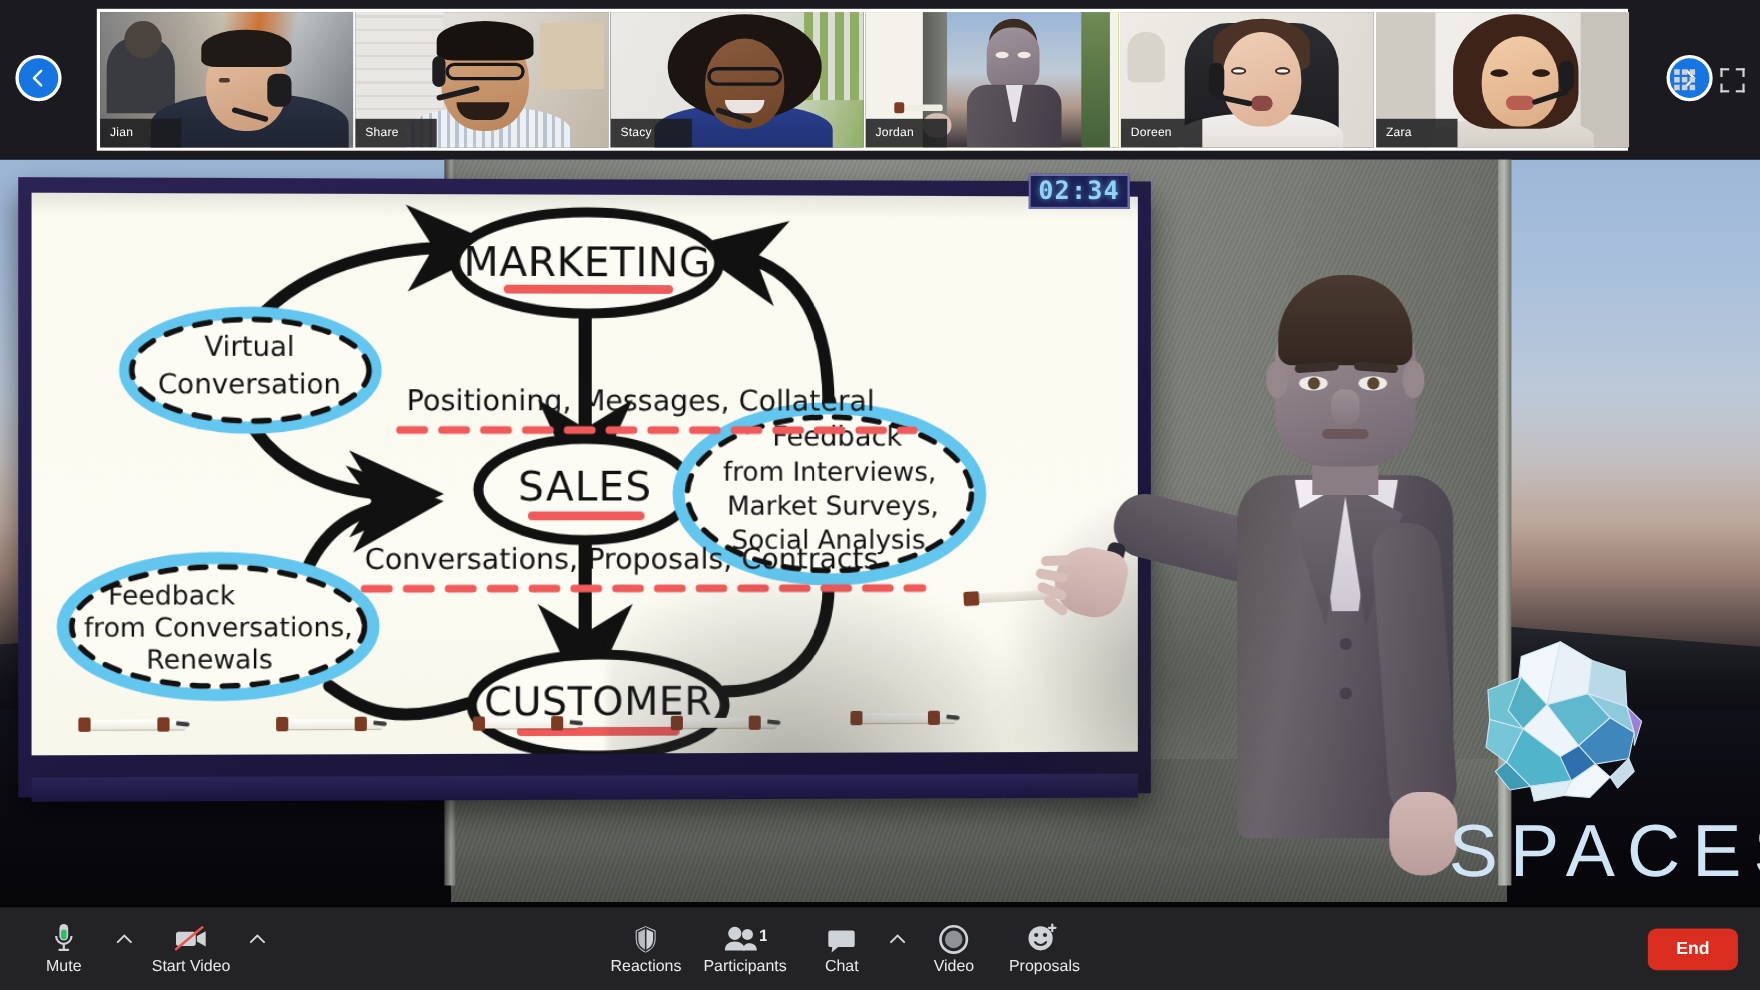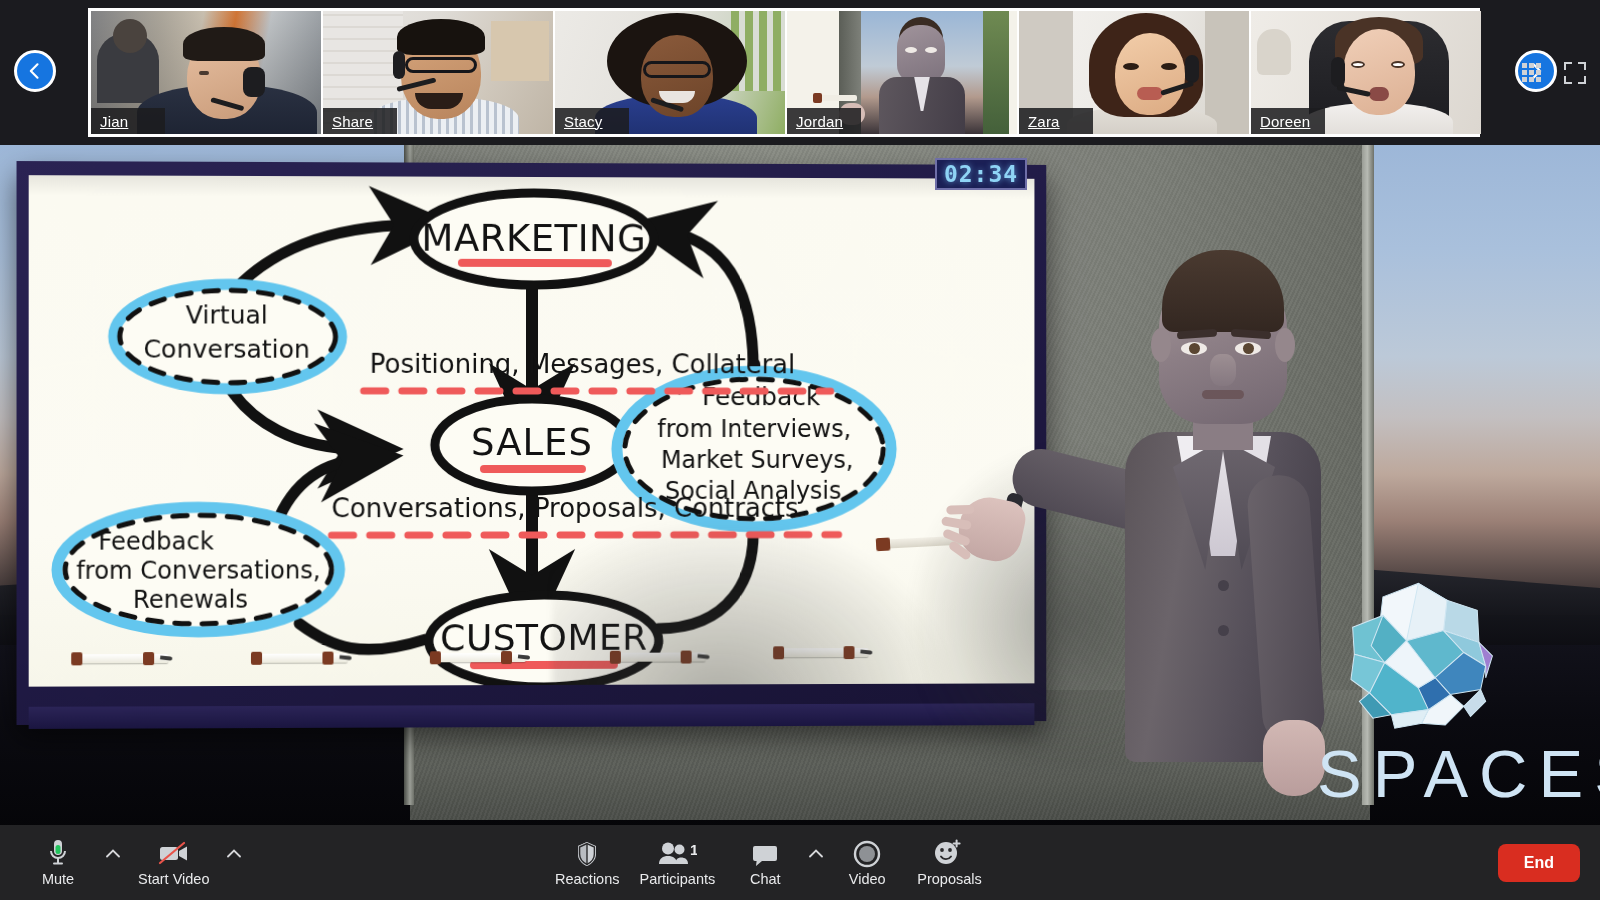--- a/index.html
+++ b/index.html
@@ -32,23 +32,22 @@
     background: #ffffff; padding: 3px; display: flex; gap: 2px;
   }
   .tile {
     position: relative; width: 230px; height: 123px; overflow: hidden;
     background: #2a2a2a; flex: none; cursor: pointer;
   }
   .tile.active { outline: 3px solid #d7e84d; outline-offset: -3px; z-index: 3; }
   .tile-name {
     position: absolute; left: 0; bottom: 0; height: 26px; min-width: 74px;
     padding: 0 9px; background: rgba(28,28,30,.86); color: #fff;
-    font-size: 15px; display: flex; align-items: center; z-index: 4;
+    font-size: 11px; display: flex; align-items: center; z-index: 4;
     letter-spacing: .2px;
-    text-decoration: underline;
   }
   .tile-photo { position: absolute; inset: 0; }
 
   
   .ph-bg { position:absolute; inset:0; }
   .ph-head { position:absolute; border-radius:50% 50% 46% 46%; }
   .ph-hair { position:absolute; border-radius:50% 50% 18% 18%; }
   .ph-body { position:absolute; border-radius:46% 46% 0 0; }
   .ph-mic  { position:absolute; background:#1d1d1f; border-radius:3px; transform-origin:left center;}
 
@@ -311,51 +310,51 @@
           <div style="position:absolute;left:122px;top:66px;width:26px;height:34px;background:#e5e2e7;clip-path:polygon(20% 0,80% 0,55% 100%,45% 100%);"></div>
           <div style="position:absolute;left:30px;top:84px;width:40px;height:6px;background:#f0ede4;border-radius:2px;"></div>
           <div style="position:absolute;left:26px;top:82px;width:9px;height:10px;background:#7b3a22;border-radius:2px;"></div>
           <div style="position:absolute;left:52px;top:92px;width:26px;height:22px;background:#d6bdb6;border-radius:12px;"></div>
         </div>
         <div class="tile-name">Jordan</div>
       </div>
 
       <div class="tile">
         <div class="tile-photo">
-          <div class="ph-bg" style="background:linear-gradient(110deg,#f4f2ef 0%,#eceae6 50%,#d6d2cb 100%)"></div>
-          <div style="position:absolute;left:0;top:0;width:54px;height:123px;background:#cfcac2;"></div>
-          <div style="position:absolute;left:186px;top:0;width:44px;height:123px;background:#c8c3ba;"></div>
-          <div class="ph-body" style="left:48px;top:96px;width:150px;height:38px;background:linear-gradient(#e3dfd8,#cec9c1);"></div>
-          <div class="ph-hair" style="left:70px;top:2px;width:114px;height:104px;background:#3e2418;border-radius:52% 52% 32% 32%;"></div>
-          <div class="ph-head" style="left:96px;top:22px;width:70px;height:82px;background:linear-gradient(160deg,#f2cda9,#dcab83);"></div>
-          <div style="position:absolute;left:104px;top:52px;width:16px;height:7px;background:#2c1d14;border-radius:50%;"></div>
-          <div style="position:absolute;left:142px;top:52px;width:16px;height:7px;background:#2c1d14;border-radius:50%;"></div>
-          <div style="position:absolute;left:118px;top:76px;width:26px;height:13px;background:#b85d52;border-radius:9px;"></div>
-          <div style="position:absolute;left:166px;top:44px;width:14px;height:28px;background:#1d1d20;border-radius:7px;"></div>
-          <div class="ph-mic" style="left:142px;top:80px;width:34px;height:5px;transform:rotate(-18deg);"></div>
-        </div>
-        <div class="tile-name">Zara</div>
-      </div>
-
-      <div class="tile">
-        <div class="tile-photo">
           <div class="ph-bg" style="background:linear-gradient(110deg,#efece7 0%,#e7e3dd 50%,#dcd7d0 100%)"></div>
           <div style="position:absolute;left:6px;top:18px;width:34px;height:46px;background:#d9d4cb;border-radius:16px 16px 6px 6px;"></div>
           <div style="position:absolute;left:58px;top:10px;width:140px;height:113px;background:linear-gradient(#2c2c30,#1c1c20);border-radius:40px 40px 0 0;"></div>
           <div class="ph-body" style="left:52px;top:92px;width:150px;height:42px;background:linear-gradient(#f2f0ee,#ddd9d4);"></div>
           <div class="ph-hair" style="left:84px;top:6px;width:88px;height:48px;background:#4a3326;"></div>
           <div class="ph-head" style="left:92px;top:18px;width:72px;height:86px;background:linear-gradient(160deg,#f0cfb8,#dcb093);"></div>
           <div style="position:absolute;left:100px;top:50px;width:14px;height:7px;background:#fff;border-radius:50%;"></div>
           <div style="position:absolute;left:100px;top:50px;width:14px;height:7px;border:2px solid #4a3326;border-radius:50%;box-sizing:border-box;"></div>
           <div style="position:absolute;left:140px;top:50px;width:14px;height:7px;border:2px solid #4a3326;border-radius:50%;box-sizing:border-box;background:#fff;"></div>
           <div style="position:absolute;left:118px;top:76px;width:20px;height:14px;background:#8a4a46;border-radius:8px;"></div>
           <div style="position:absolute;left:80px;top:46px;width:14px;height:30px;background:#1d1d20;border-radius:7px;"></div>
           <div class="ph-mic" style="left:86px;top:74px;width:34px;height:5px;transform:rotate(12deg);"></div>
         </div>
         <div class="tile-name">Doreen</div>
+      </div>
+
+      <div class="tile">
+        <div class="tile-photo">
+          <div class="ph-bg" style="background:linear-gradient(110deg,#f4f2ef 0%,#eceae6 50%,#d6d2cb 100%)"></div>
+          <div style="position:absolute;left:0;top:0;width:54px;height:123px;background:#cfcac2;"></div>
+          <div style="position:absolute;left:186px;top:0;width:44px;height:123px;background:#c8c3ba;"></div>
+          <div class="ph-body" style="left:48px;top:96px;width:150px;height:38px;background:linear-gradient(#e3dfd8,#cec9c1);"></div>
+          <div class="ph-hair" style="left:70px;top:2px;width:114px;height:104px;background:#3e2418;border-radius:52% 52% 32% 32%;"></div>
+          <div class="ph-head" style="left:96px;top:22px;width:70px;height:82px;background:linear-gradient(160deg,#f2cda9,#dcab83);"></div>
+          <div style="position:absolute;left:104px;top:52px;width:16px;height:7px;background:#2c1d14;border-radius:50%;"></div>
+          <div style="position:absolute;left:142px;top:52px;width:16px;height:7px;background:#2c1d14;border-radius:50%;"></div>
+          <div style="position:absolute;left:118px;top:76px;width:26px;height:13px;background:#b85d52;border-radius:9px;"></div>
+          <div style="position:absolute;left:166px;top:44px;width:14px;height:28px;background:#1d1d20;border-radius:7px;"></div>
+          <div class="ph-mic" style="left:142px;top:80px;width:34px;height:5px;transform:rotate(-18deg);"></div>
+        </div>
+        <div class="tile-name">Zara</div>
       </div>
 
     </div>
 
     <div class="nav-btn next">
       <svg viewBox="0 0 24 24">
         <path d="M9 4 L17 12 L9 20" fill="none" stroke="#ffffff" stroke-width="2.6" stroke-linecap="round" stroke-linejoin="round"></path>
       </svg>
     </div>
 

